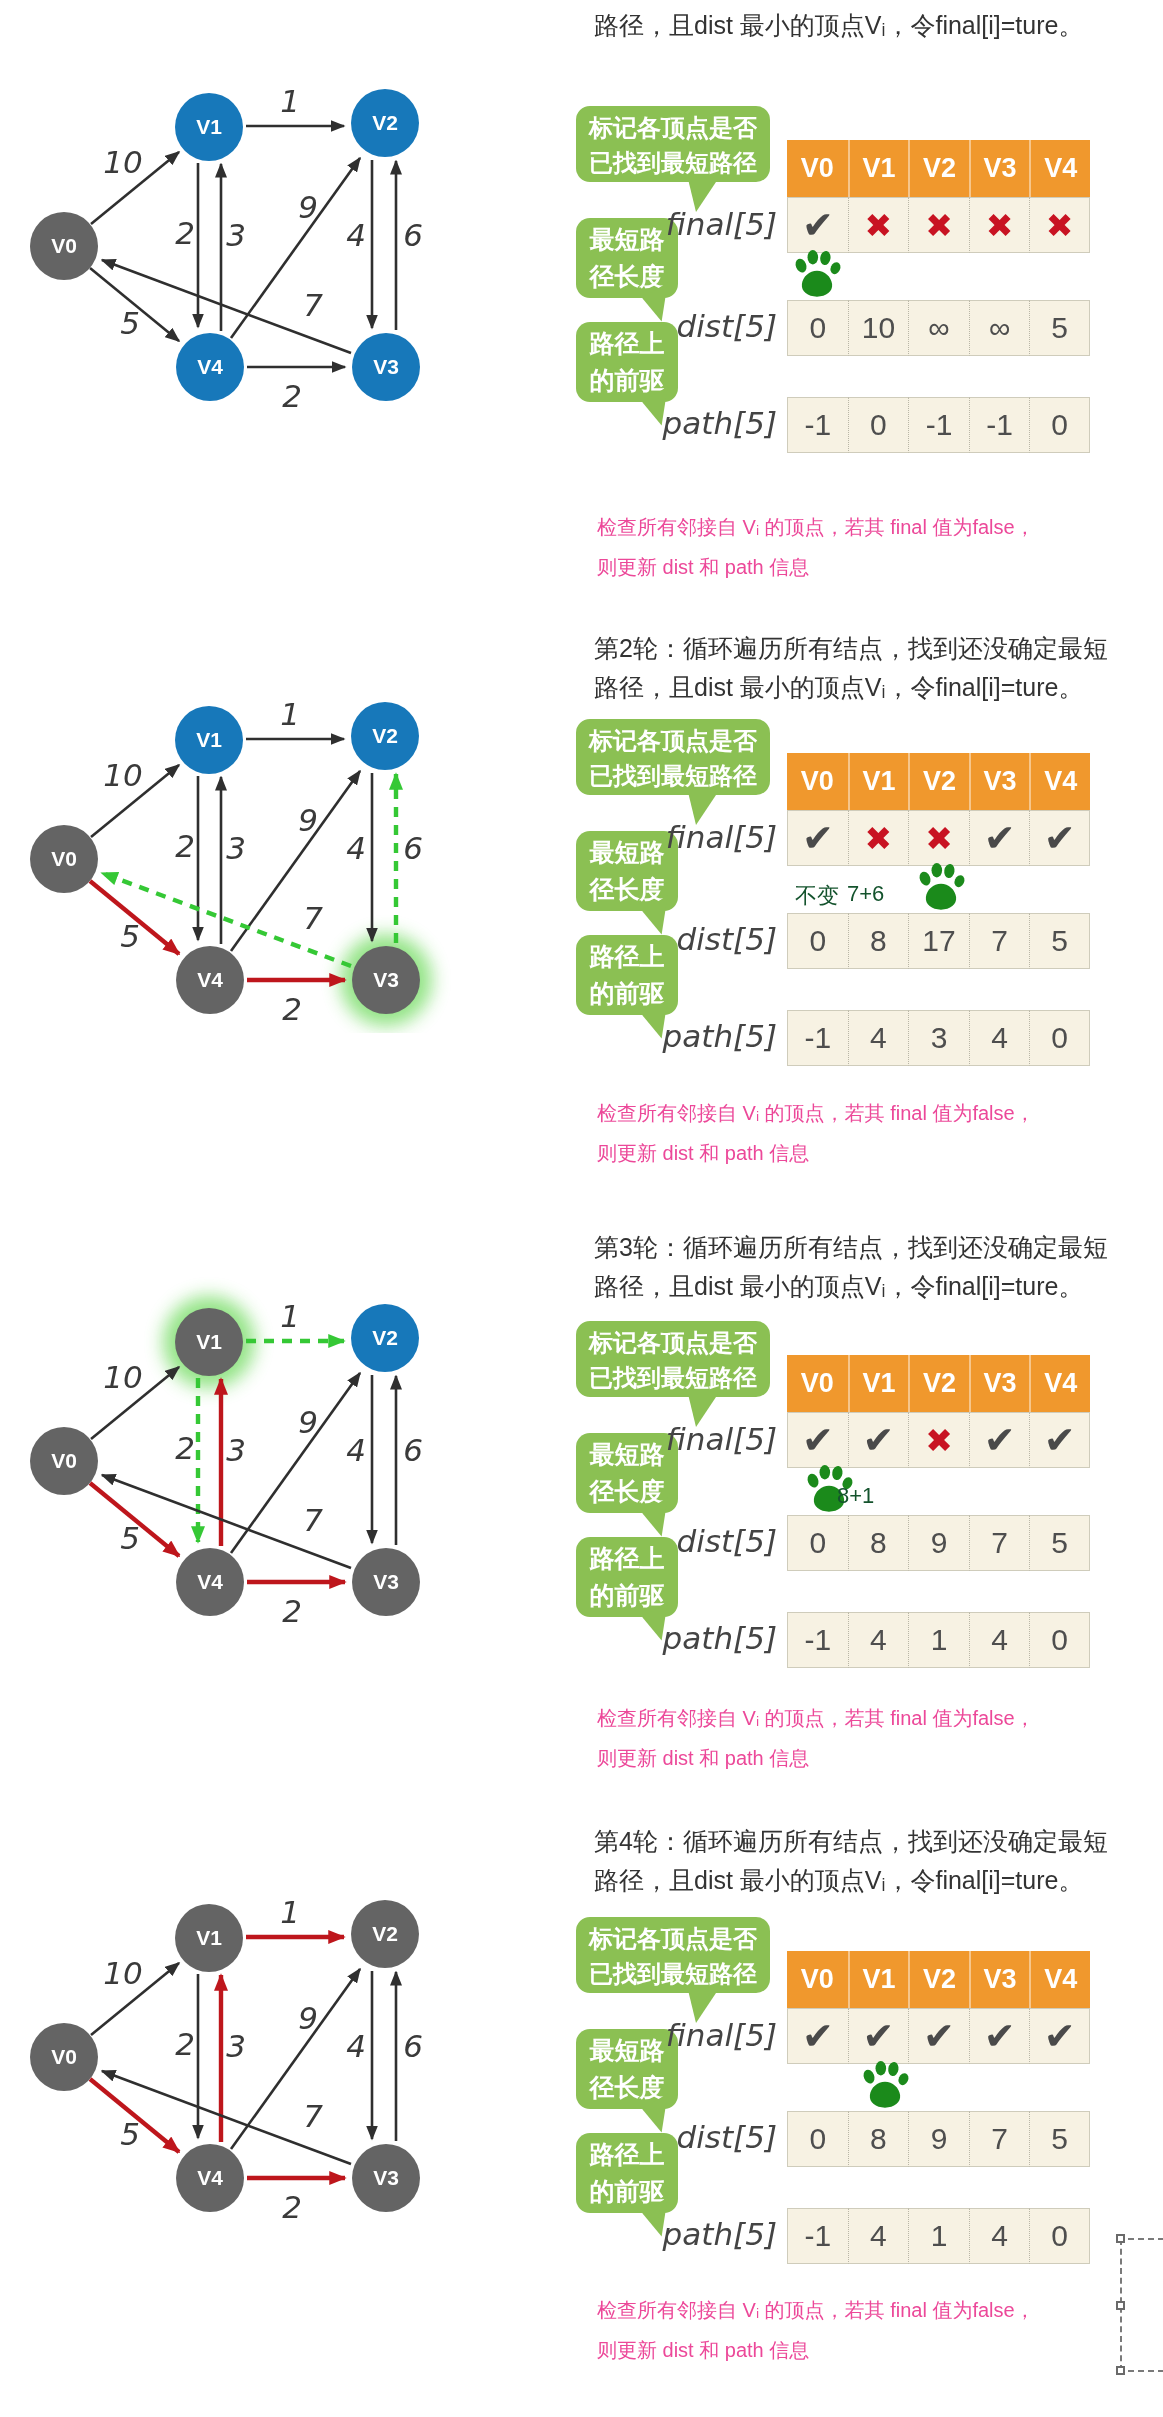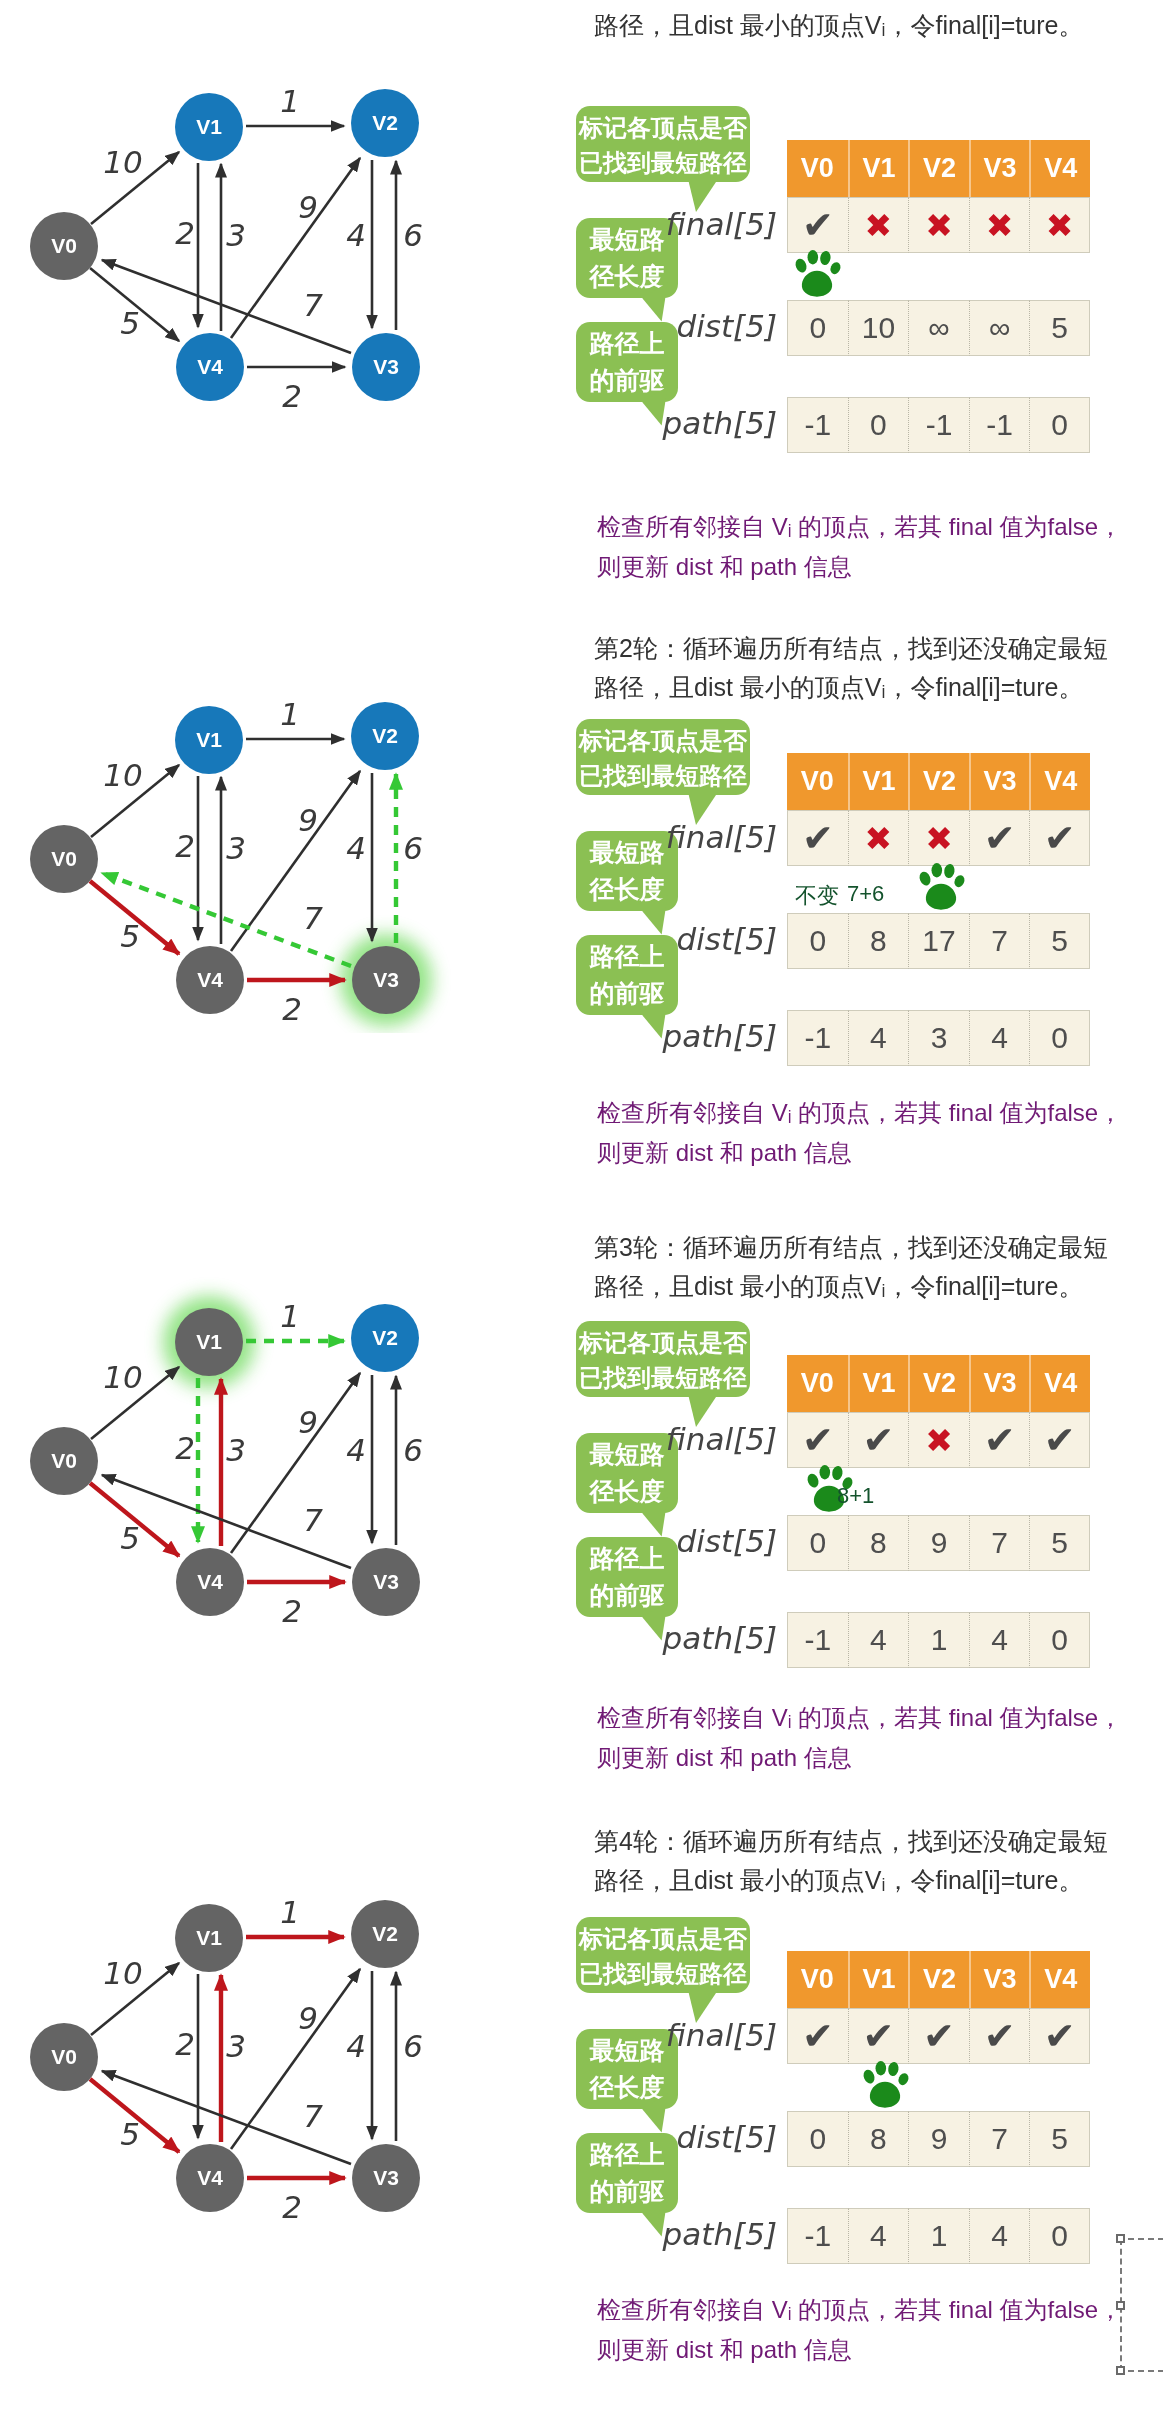--- a/index.html
+++ b/index.html
@@ -6,21 +6,21 @@
   #canvas{position:relative;width:1163px;height:2417px;background:#fff;overflow:hidden;
           font-family:"Liberation Sans","DejaVu Sans",sans-serif;}
   .section{position:absolute;left:0;width:1163px;height:610px;}
   .round-title{position:absolute;left:594px;width:565px;font-size:25px;line-height:39px;color:#333;}
   .graph{position:absolute;left:0;top:0;}
   .elabel{font-style:italic;font-size:31px;fill:#3a3a3a;font-family:"DejaVu Sans","Liberation Sans",sans-serif;}
   .nlabel{font-size:21px;font-weight:bold;fill:#fff;}
   .bubble{position:absolute;background:#8BC053;border-radius:14px;color:#fff;text-align:center;
           font-weight:bold;box-sizing:border-box;}
   .bubble .ln{display:block;}
-  .b1{left:576px;top:106px;width:174px;height:76px;font-size:24px;line-height:35px;padding-top:4px;}
+  .b1{left:576px;top:106px;width:194px;height:76px;font-size:24px;line-height:35px;padding-top:4px;}
   .b2{left:576px;top:218px;width:102px;height:80px;font-size:25px;line-height:37px;padding-top:3px;}
   .b3{left:576px;top:322px;width:102px;height:80px;font-size:25px;line-height:37px;padding-top:3px;}
   .tail{position:absolute;width:0;height:0;}
   .tail1{left:112px;top:73px;border-left:8px solid transparent;border-right:22px solid transparent;border-top:33px solid #8BC053;}
   .tail2{left:72px;top:70px;border-left:4px solid transparent;border-right:26px solid transparent;border-top:30px solid #8BC053;transform:rotate(-32deg);}
   .thead,.trow{position:absolute;left:787px;display:grid;grid-template-columns:repeat(5,60.6px);}
   .thead{top:140px;}
   .hc{height:57px;background:#F0982D;color:#fff;font-size:27px;font-weight:bold;display:flex;
       align-items:center;justify-content:center;border-left:2px solid rgba(255,255,255,.45);box-sizing:border-box;}
   .hc:first-child{border-left:none;}
@@ -30,21 +30,21 @@
   .trow .vc:first-child{border-left:1px solid #CFCCBB;}
   .trow .vc:last-child{border-right:1px solid #CFCCBB;}
   .row-final{top:197px;}.row-dist{top:300px;}.row-path{top:397px;}
   .mark-check{color:#4A4A4A;font-size:38px;font-weight:bold;}
   .mark-cross{color:#C81322;font-size:33px;font-weight:bold;}
   .rlabel{position:absolute;left:545px;width:232px;text-align:right;font-style:italic;font-size:31px;color:#444;
           font-family:"DejaVu Sans","Liberation Sans",sans-serif;}
   .lab-final{top:206px;}.lab-dist{top:308px;}.lab-path{top:405px;}
   .paw{position:absolute;top:247px;width:52px;height:54px;}
   .ann{position:absolute;top:268px;width:80px;margin-left:-40px;font-size:22px;color:#14532d;}
-  .bottom-note{position:absolute;left:597px;width:565px;font-size:24px;line-height:40px;color:#701a75;}
+  .bottom-note{position:absolute;left:597px;width:565px;font-size:20px;line-height:40px;color:#ec4899;}
   .sel-v{position:absolute;left:1120px;top:2239px;height:132px;width:0;border-left:2px dashed #7a7a7a;}
   .sel-h{position:absolute;width:36px;height:0;border-top:2px dashed #7a7a7a;}
   .sel-h.t{left:1128px;top:2238px;}
   .sel-h.b{left:1128px;top:2370px;}
   .handle{position:absolute;width:9px;height:9px;background:#fff;border:2px solid #6a6a6a;box-sizing:border-box;}
 </style>
 </head>
 <body>
 
 <div id="canvas">

